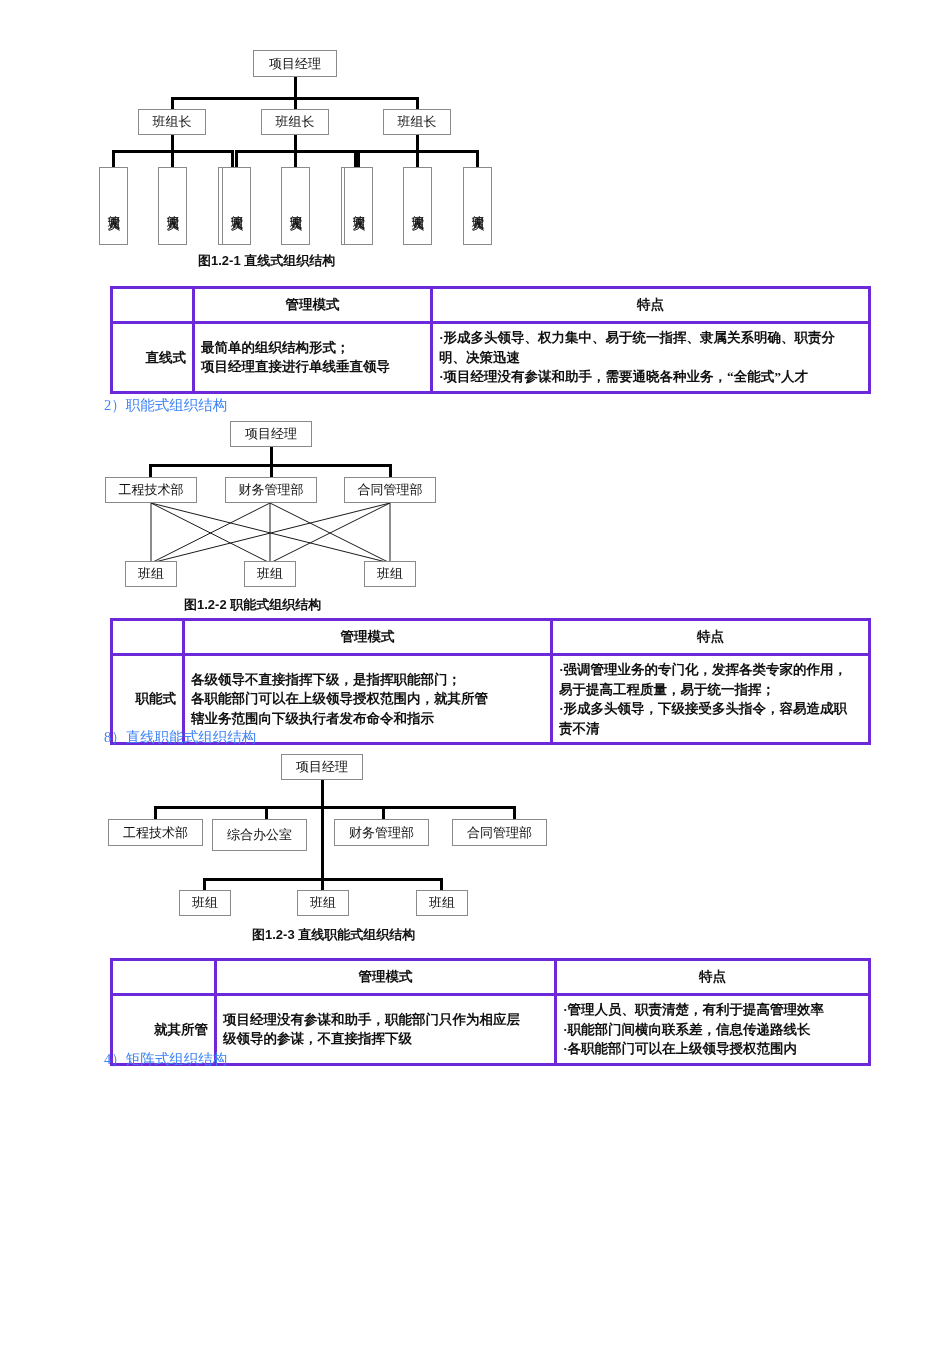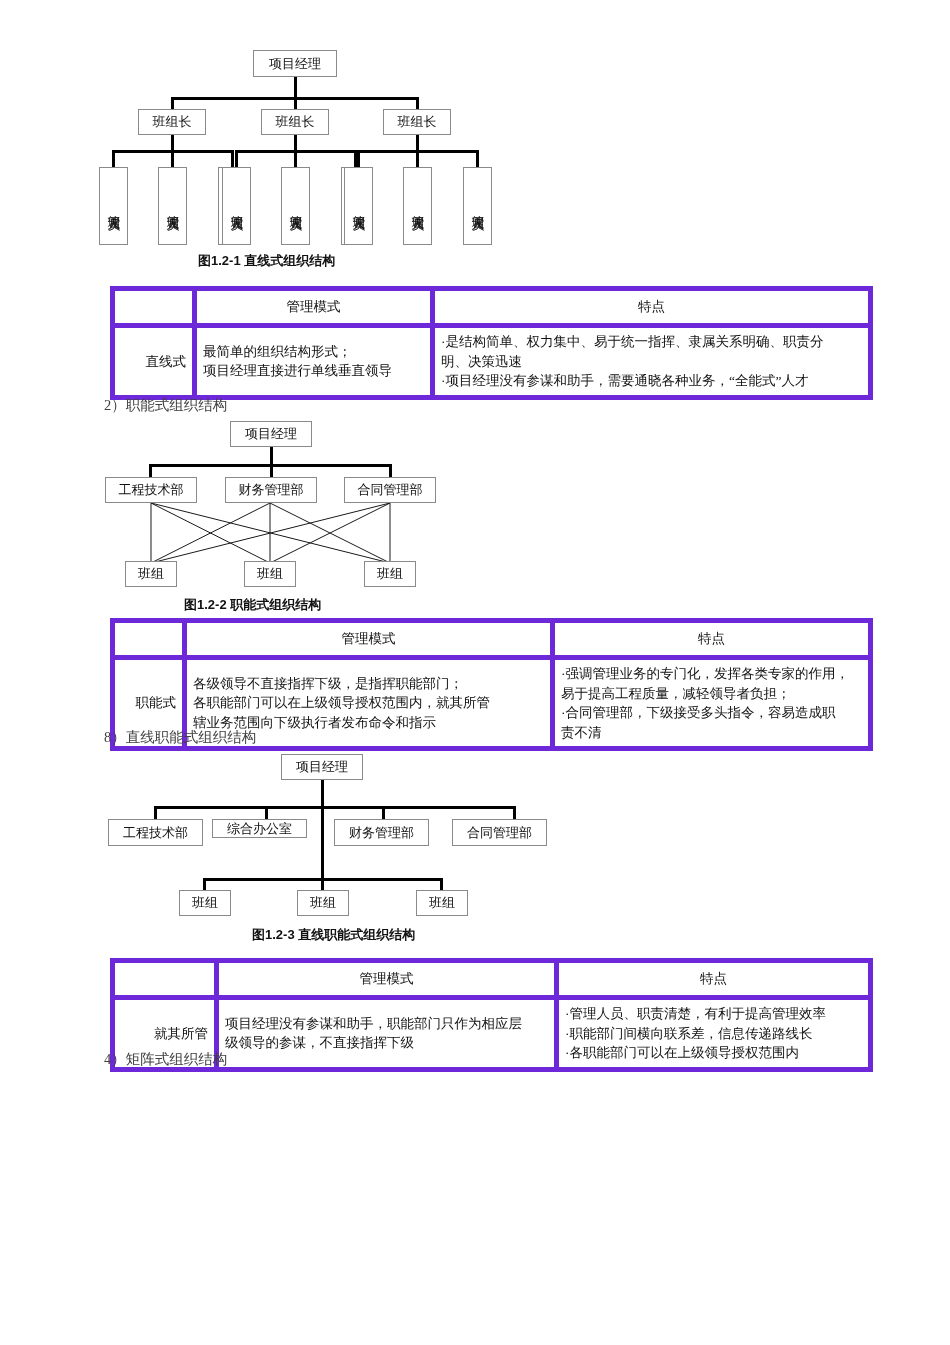--- a/index.html
+++ b/index.html
@@ -66,39 +66,40 @@
     font-weight: bold;
     font-size: 13px;
     color: #111111;
     white-space: nowrap;
   }
 
   .para {
     position: absolute;
     font-family: "Liberation Serif", "DejaVu Serif", serif;
     font-size: 14.5px;
-    color: #404040;
+    color: #3b82f6;
     white-space: nowrap;
   }
 
   
   table.spec {
     position: absolute;
     border-collapse: collapse;
     table-layout: fixed;
     font-family: "Liberation Serif", "DejaVu Serif", serif;
     font-size: 13.5px;
     color: #111111;
     background: #ffffff;
   }
   table.spec td {
-    border: 5px solid #6d28d9;
+    border: 3px solid #6d28d9;
     padding: 4px 6px;
     vertical-align: middle;
     line-height: 1.45;
+    font-weight: bold;
   }
   table.spec td.hdr {
     text-align: center;
     padding: 3px 6px;
   }
   table.spec td.name {
     text-align: right;
     white-space: nowrap;
   }
   table.spec td.body {
@@ -177,21 +178,21 @@
       <tr>
         <td class="name">直线式</td>
         <td class="body">
           <ul class="lines">
             <li>最简单的组织结构形式；</li>
             <li>项目经理直接进行单线垂直领导</li>
           </ul>
         </td>
         <td class="body">
           <ul class="lines">
-            <li>·是结构简单、权力集中、易于统一指挥、隶属关系明确、职责分</li>
+            <li>·形成多头领导、权力集中、易于统一指挥、隶属关系明确、职责分</li>
             <li>明、决策迅速</li>
             <li>·项目经理没有参谋和助手，需要通晓各种业务，“全能式”人才</li>
           </ul>
         </td>
       </tr>
     </tbody>
   </table>
 
   <div class="para" style="left:88px; top:396px;">2）职能式组织结构</div>
 
@@ -247,22 +248,22 @@
         <td class="body">
           <ul class="lines">
             <li>各级领导不直接指挥下级，是指挥职能部门；</li>
             <li>各职能部门可以在上级领导授权范围内，就其所管</li>
             <li>辖业务范围向下级执行者发布命令和指示</li>
           </ul>
         </td>
         <td class="body">
           <ul class="lines">
             <li>·强调管理业务的专门化，发挥各类专家的作用，</li>
-            <li>易于提高工程质量，减轻领导者负担；</li>
-            <li>·合同管理部，下级接受多头指令，容易造成职</li>
+            <li>易于提高工程质量，易于统一指挥；</li>
+            <li>·形成多头领导，下级接受多头指令，容易造成职</li>
             <li>责不清</li>
           </ul>
         </td>
       </tr>
     </tbody>
   </table>
 
   <div class="para" style="left:88px; top:728px;">8）直线职能式组织结构</div>
 
   <div class="diagram" style="left:0; top:750px; width:950px; height:200px;">
@@ -271,21 +272,21 @@
 
     <div class="vline" style="left:305px; top:30px; width:3px; height:100px;"></div>
 
     <div class="hline" style="left:138px; top:56px; width:362px; height:3px;"></div>
     <div class="vline" style="left:138px; top:56px; width:3px; height:13px;"></div>
     <div class="vline" style="left:249px; top:56px; width:3px; height:13px;"></div>
     <div class="vline" style="left:366px; top:56px; width:3px; height:13px;"></div>
     <div class="vline" style="left:497px; top:56px; width:3px; height:13px;"></div>
 
     <div class="node" style="left:92px; top:69px; width:95px; height:27px;">工程技术部</div>
-    <div class="node" style="left:196px; top:69px; width:95px; height:19px;">综合办公室</div>
+    <div class="node" style="left:196px; top:69px; width:95px; height:32px;">综合办公室</div>
     <div class="node" style="left:318px; top:69px; width:95px; height:27px;">财务管理部</div>
     <div class="node" style="left:436px; top:69px; width:95px; height:27px;">合同管理部</div>
 
     <div class="hline" style="left:187px; top:128px; width:240px; height:3px;"></div>
     <div class="vline" style="left:187px; top:128px; width:3px; height:12px;"></div>
     <div class="vline" style="left:305px; top:128px; width:3px; height:12px;"></div>
     <div class="vline" style="left:424px; top:128px; width:3px; height:12px;"></div>
 
     <div class="node" style="left:163px; top:140px; width:52px; height:26px;">班组</div>
     <div class="node" style="left:281px; top:140px; width:52px; height:26px;">班组</div>

